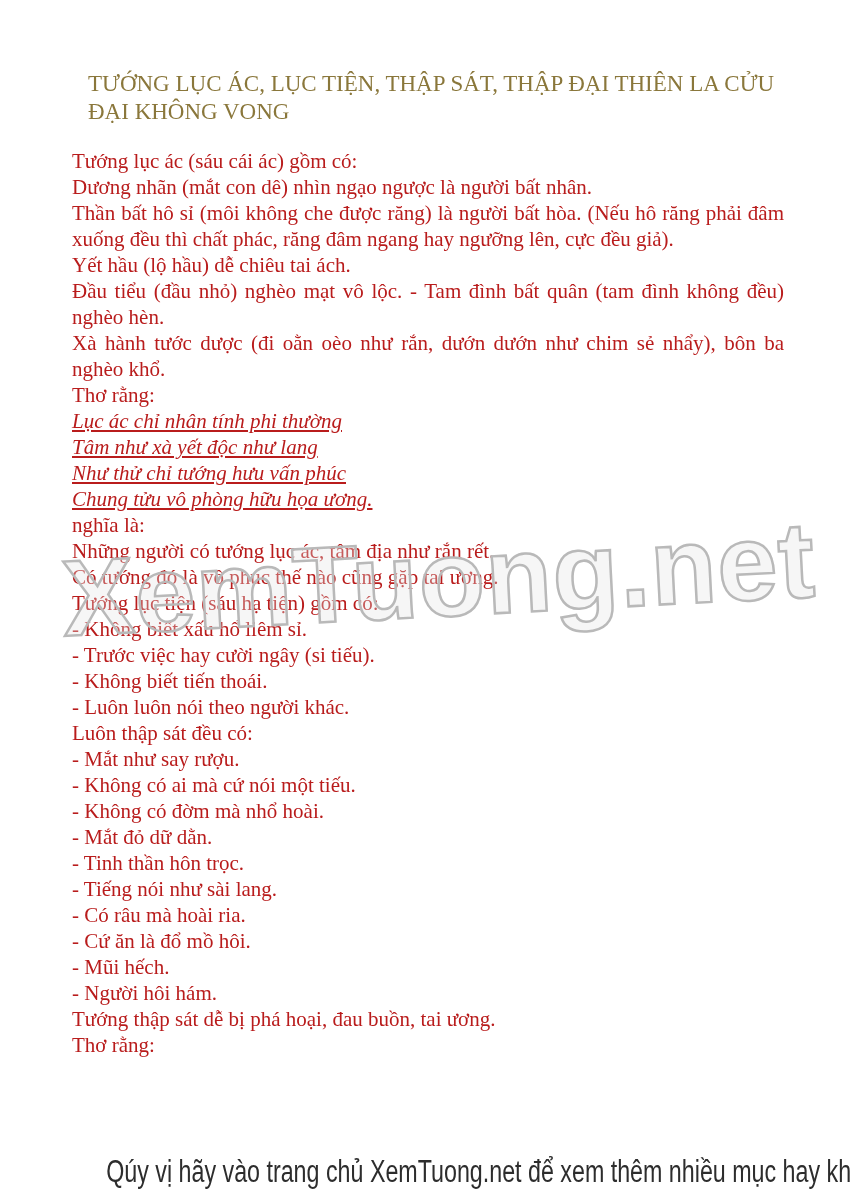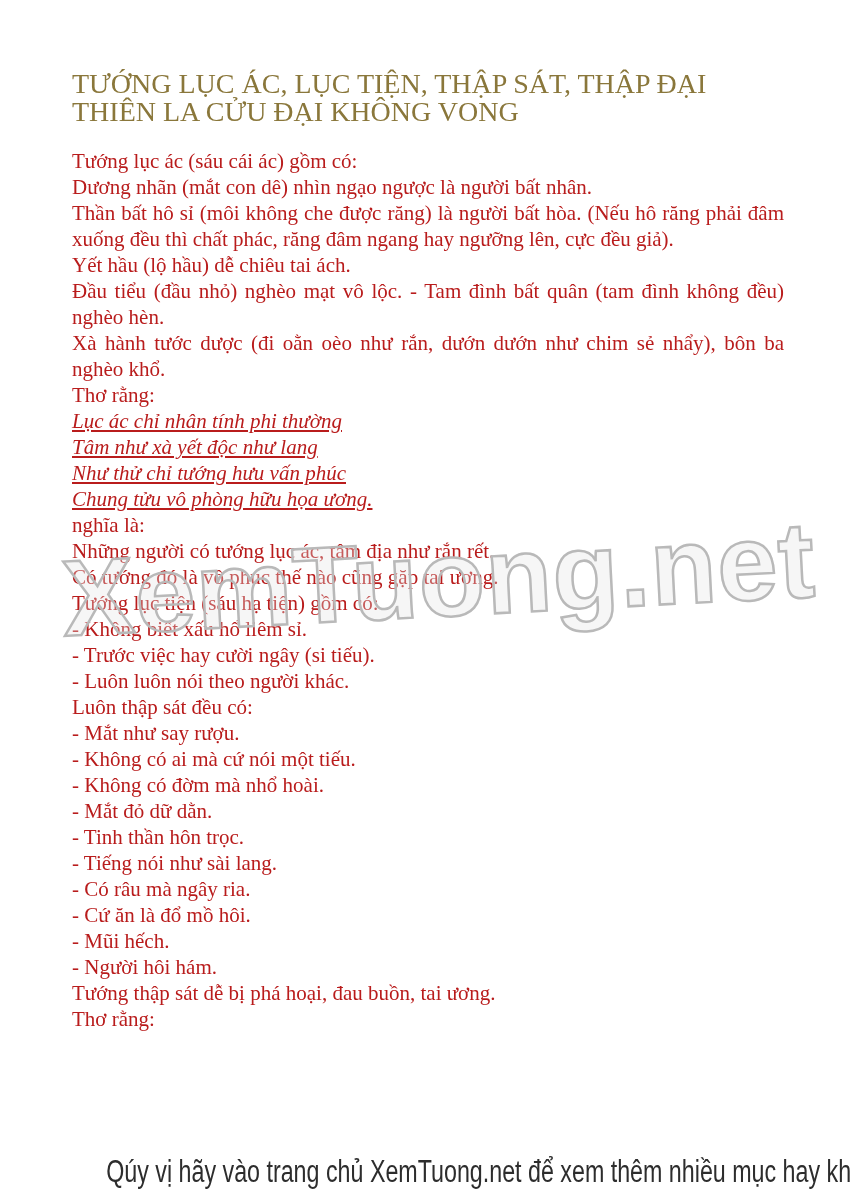--- a/index.html
+++ b/index.html
@@ -20,24 +20,24 @@
     background: #ffffff;
   }
   .content {
     position: absolute;
     left: 72px;
     top: 70px;
     width: 712px;
   }
   .title {
     color: #8a773b;
-    font-size: 28px;
+    font-size: 23px;
     line-height: 28px;
     font-weight: 400;
-    margin: 0 0 22px 0;
+    margin: 0 0 22px 16px;
     text-align: left;
   }
   .para {
     margin: 0;
     font-size: 21px;
     line-height: 26px;
     color: #b91c1c;
     text-align: justify;
   }
   .para.poem {
@@ -100,29 +100,30 @@
         <p class="para poem">Lục ác chỉ nhân tính phi thường</p>
         <p class="para poem">Tâm như xà yết độc như lang</p>
         <p class="para poem">Như thử chỉ tướng hưu vấn phúc</p>
         <p class="para poem">Chung tửu vô phòng hữu họa ương.</p>
         <p class="para normal">nghĩa là:</p>
         <p class="para normal">Những người có tướng lục ác, tâm địa như rắn rết.</p>
         <p class="para normal">Có tướng đó là vô phúc thế nào cũng gặp tai ương.</p>
         <p class="para normal">Tướng lục tiện (sáu hạ tiện) gồm có:</p>
         <p class="para normal">- Không biết xấu hổ liêm sỉ.</p>
         <p class="para normal">- Trước việc hay cười ngây (si tiếu).</p>
+        <p class="para normal">- Không biết tiến thoái.</p>
         <p class="para normal">- Luôn luôn nói theo người khác.</p>
         <p class="para normal">Luôn thập sát đều có:</p>
         <p class="para normal">- Mắt như say rượu.</p>
         <p class="para normal">- Không có ai mà cứ nói một tiếu.</p>
         <p class="para normal">- Không có đờm mà nhổ hoài.</p>
         <p class="para normal">- Mắt đỏ dữ dằn.</p>
         <p class="para normal">- Tinh thần hôn trọc.</p>
         <p class="para normal">- Tiếng nói như sài lang.</p>
-        <p class="para normal">- Có râu mà ngây ria.</p>
+        <p class="para normal">- Có râu mà hoài ria.</p>
         <p class="para normal">- Cứ ăn là đổ mồ hôi.</p>
         <p class="para normal">- Mũi hếch.</p>
         <p class="para normal">- Người hôi hám.</p>
         <p class="para normal">Tướng thập sát dễ bị phá hoại, đau buồn, tai ương.</p>
         <p class="para normal">Thơ rằng:</p>
       </div>
   </div>
 
   <div class="watermark">XemTuong.net</div>
 

